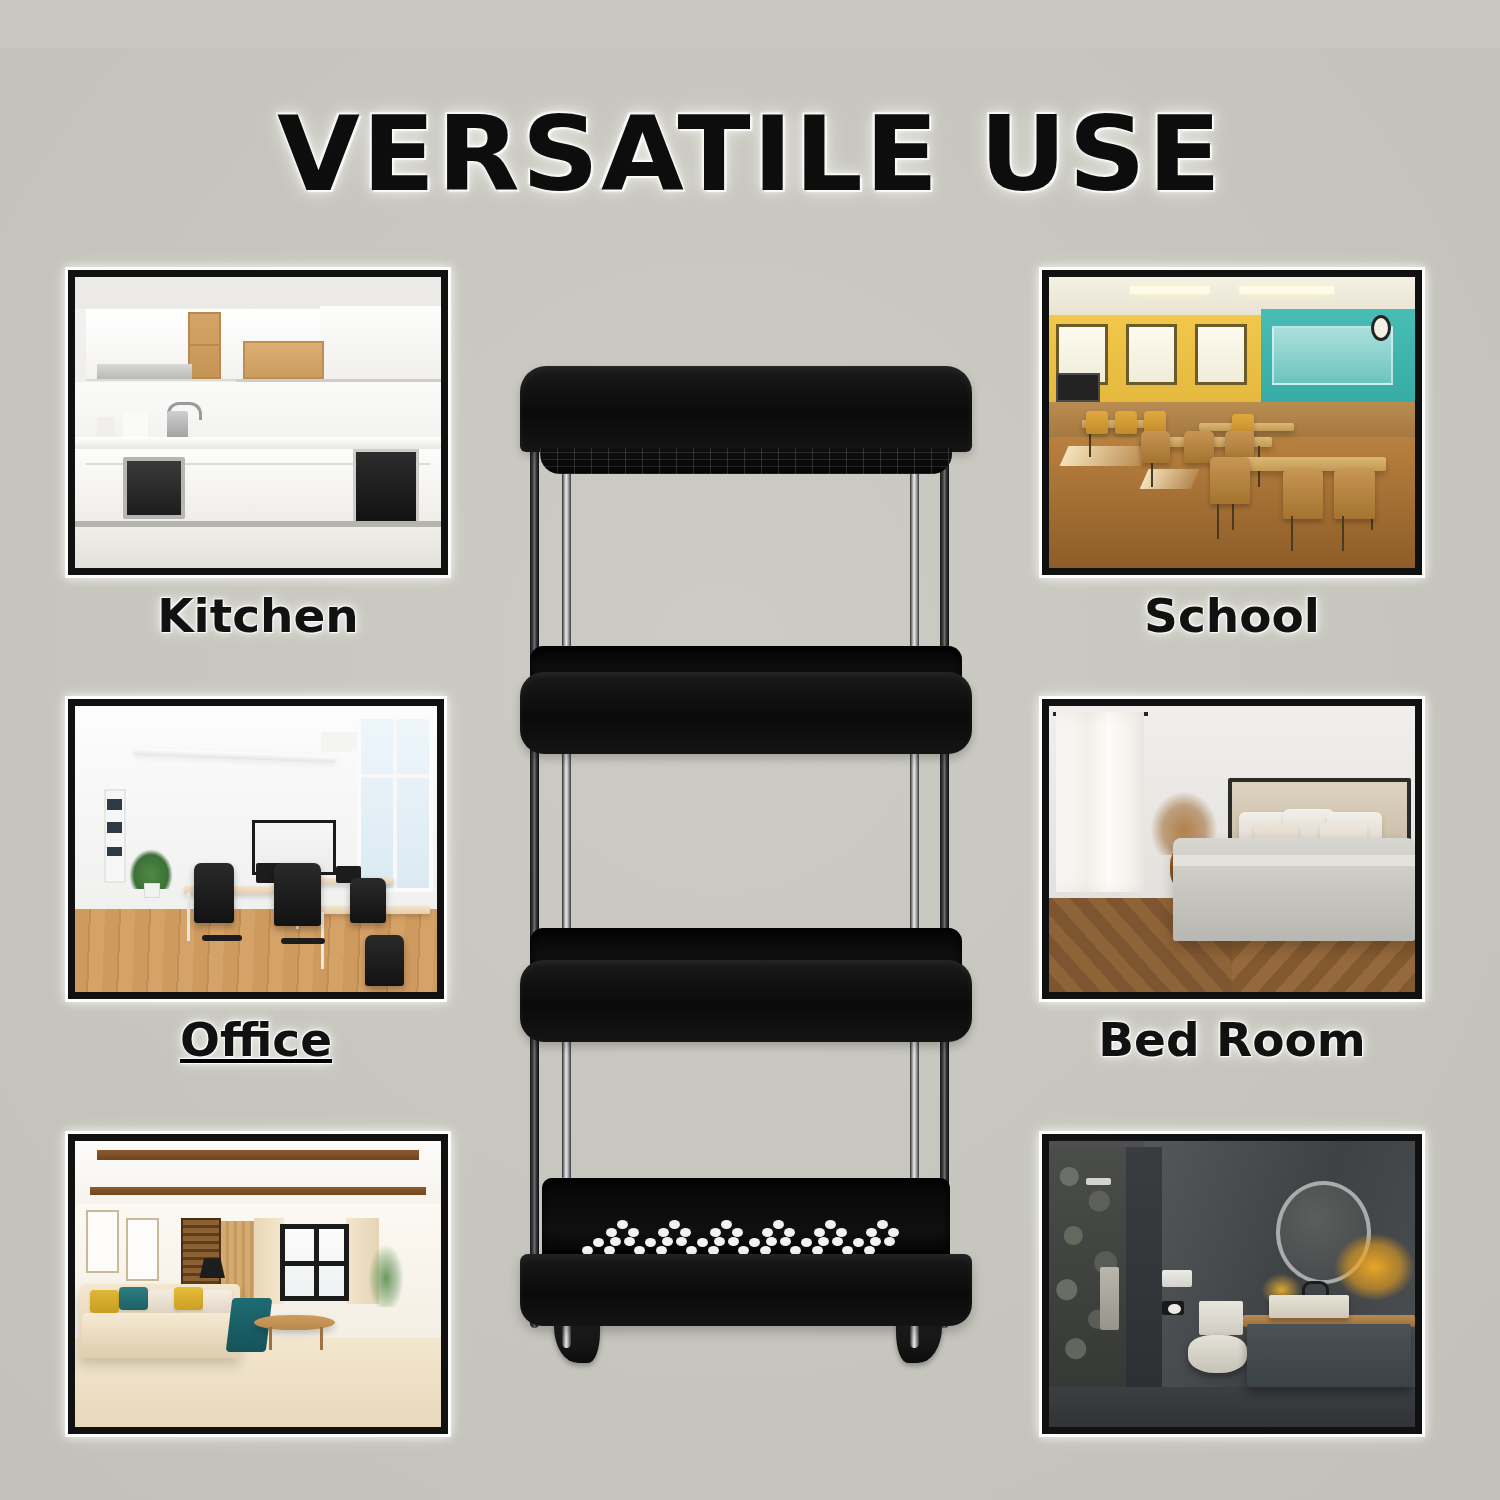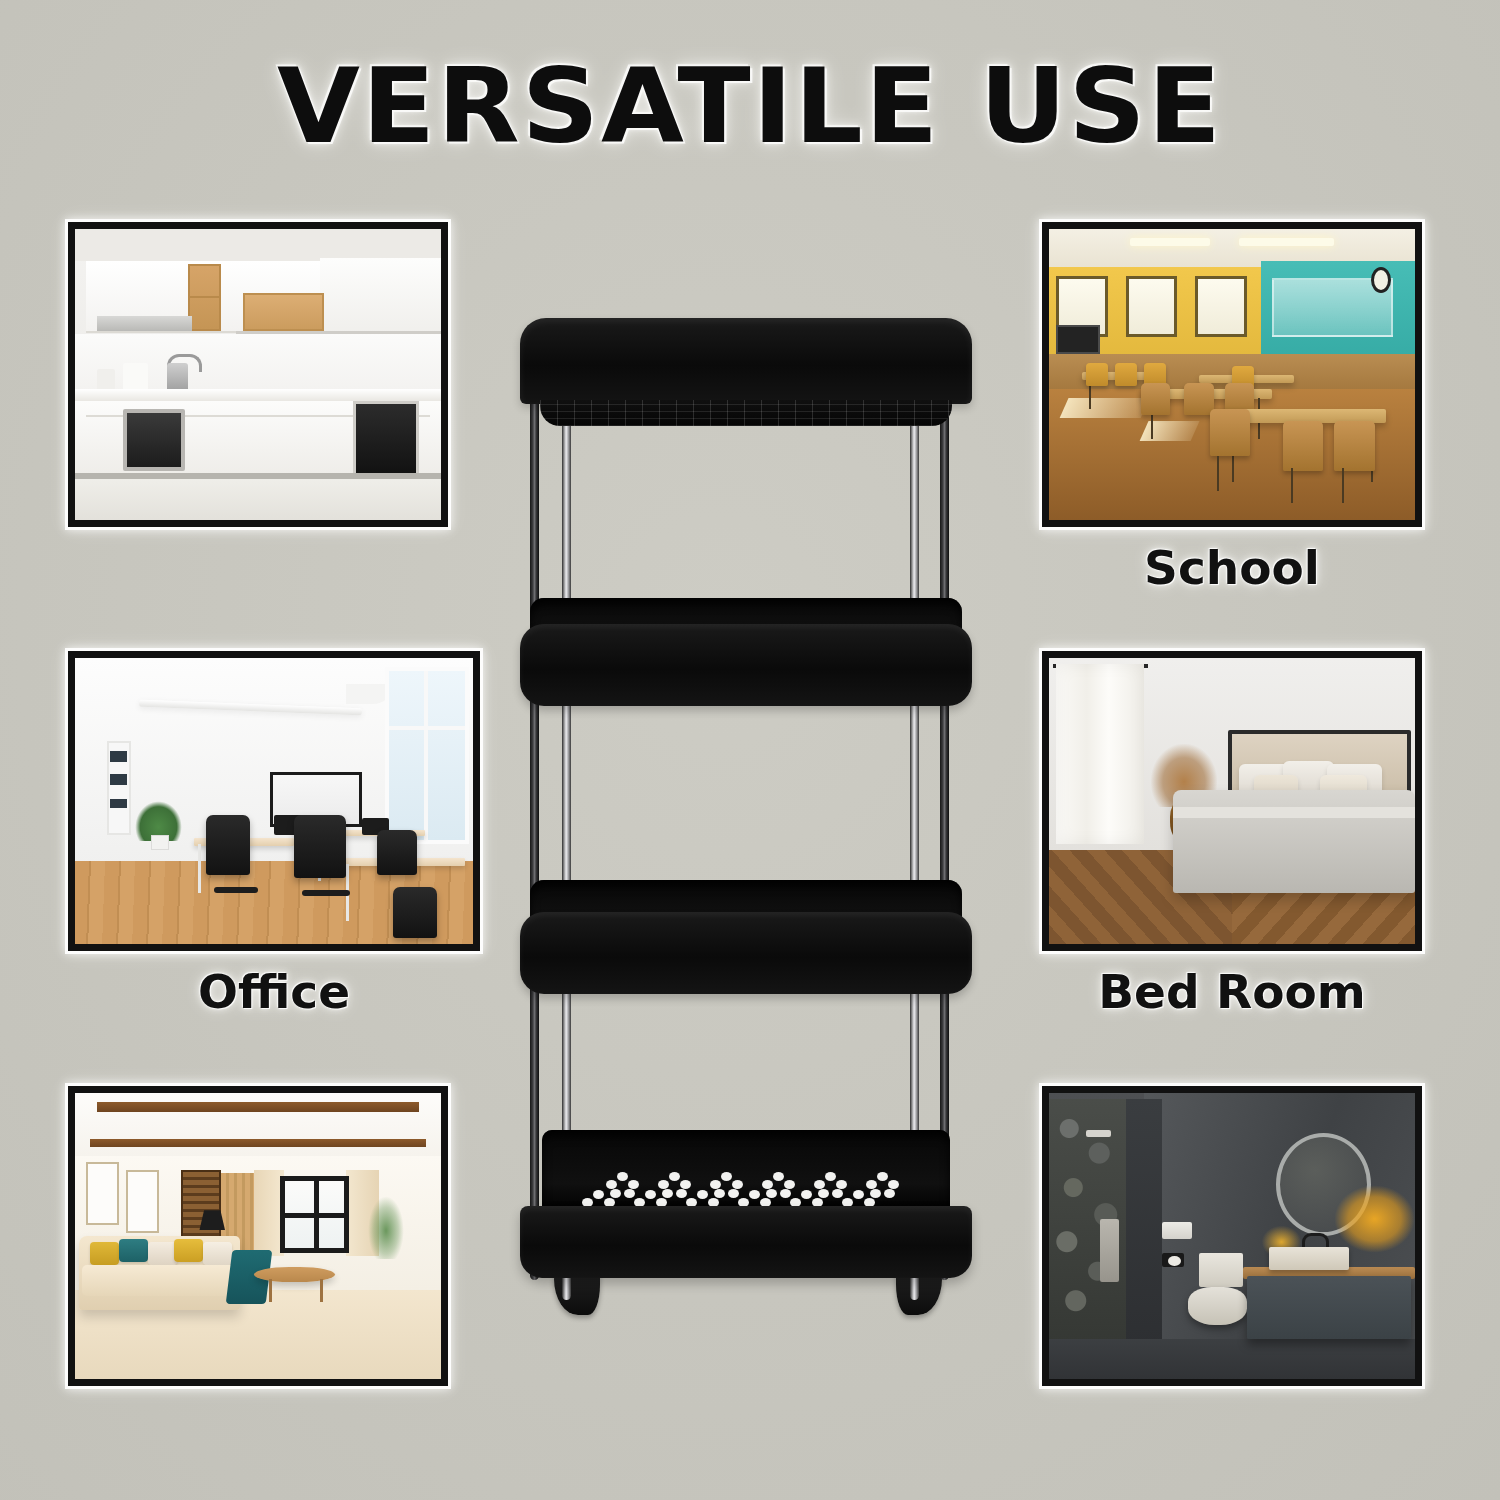--- a/index.html
+++ b/index.html
@@ -13,20 +13,21 @@
     font-family: "Liberation Sans", sans-serif;
     overflow: hidden;
     position: relative;
   }
 
   #poster {
     position: absolute;
     inset: 0;
     background:
       radial-gradient(ellipse at 48% 42%, #cdccc4 0%, #c8c7bf 45%, #c2c1b9 100%);
+    margin-top: 48px;
   }
 
   
   .title {
     position: absolute;
     top: 52px;
     left: 0;
     width: 100%;
     text-align: center;
     font-family: "DejaVu Sans", sans-serif;
@@ -306,23 +307,24 @@
           <div class="b k-counter"></div>
           <div class="b k-base"></div>
           <div class="b k-basel"></div>
           <div class="b k-oven"></div>
           <div class="b k-oven2"></div>
           <div class="b k-kick"></div>
           <div class="b k-floor"></div>
         </div>
       </div>
     </div>
+    <div class="caption">Kitchen</div>
   </div>
 
-  <div class="cell" style="left:68px; top:651px; width:412px;">
+  <div class="cell" style="left:68px; top:651px; width:376px;text-decoration:underline;">
     <div class="frame" style="height:300px;">
       <div class="photo">
         <div class="sc">
           <div class="b o-bg"></div>
           <div class="b o-wall"></div>
           <div class="b o-duct"></div>
           <div class="b o-win">
             <div class="o-winm" style="left:0;right:0;top:33%;height:4px;"></div>
             <div class="o-winm" style="top:0;bottom:0;left:46%;width:4px;"></div>
           </div>

